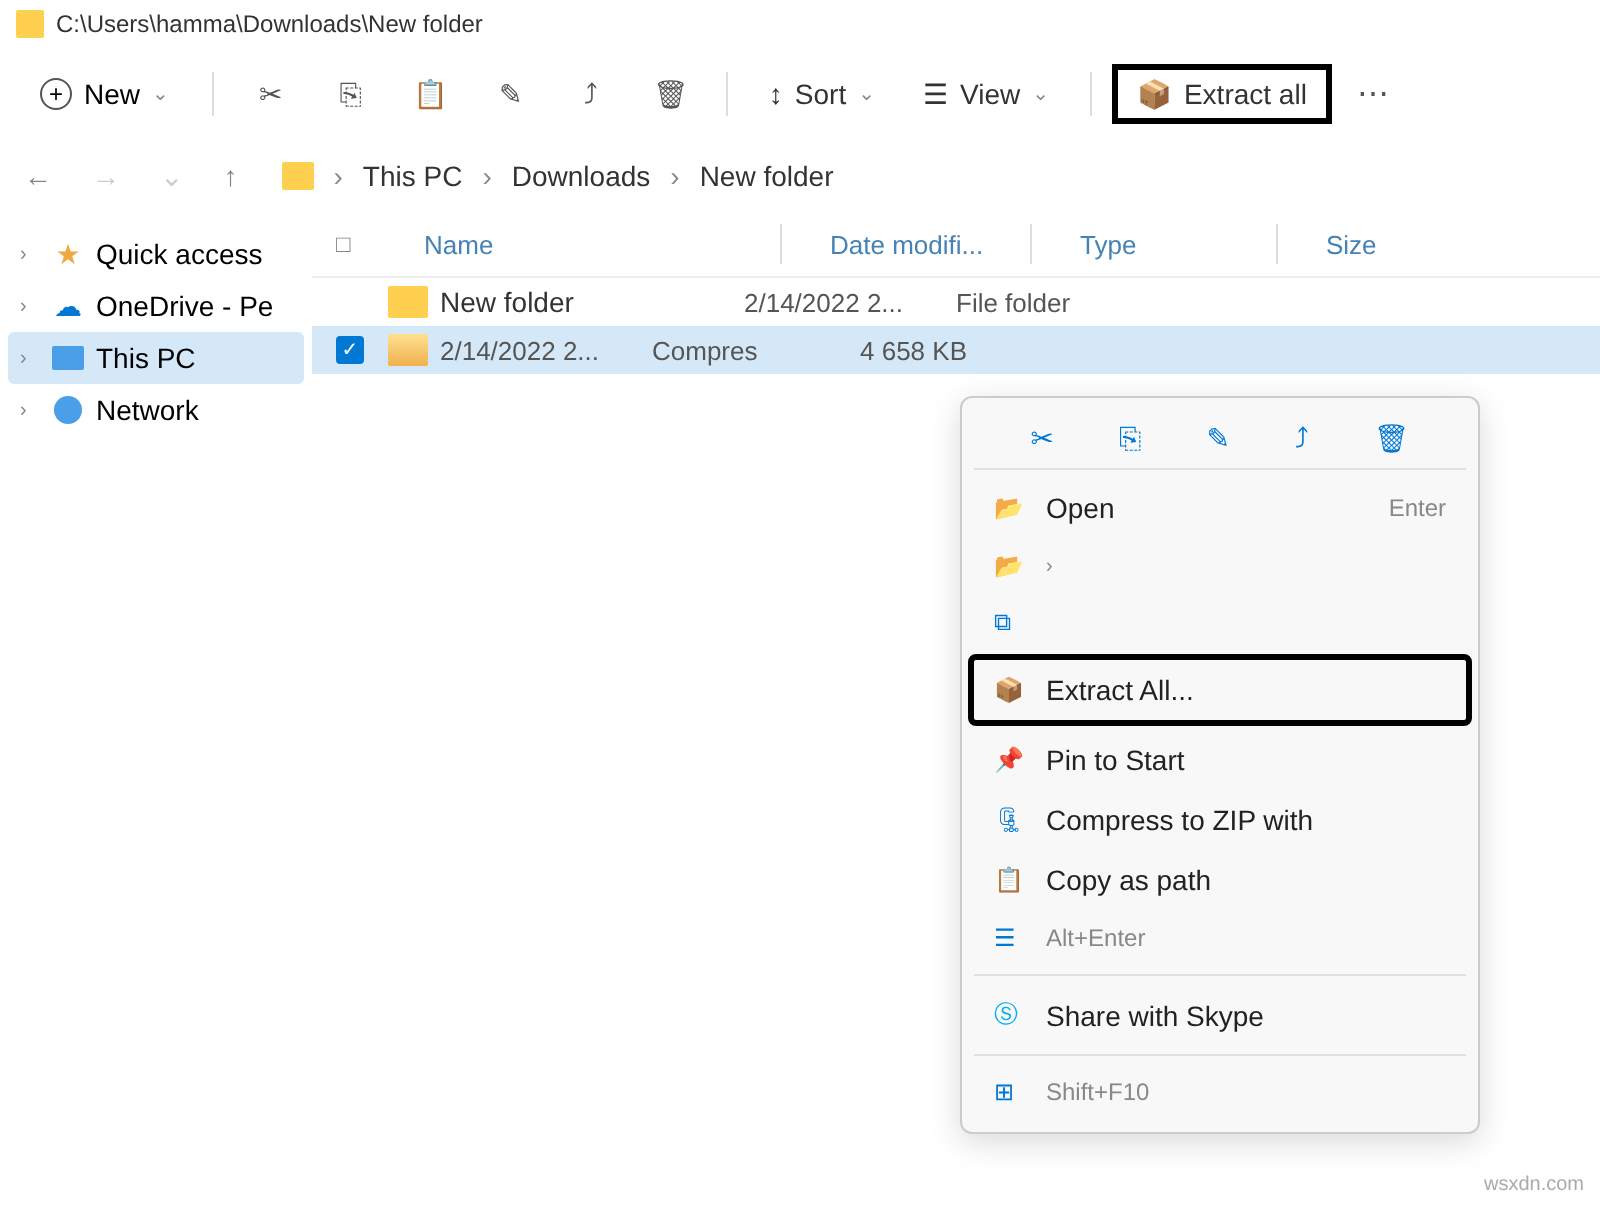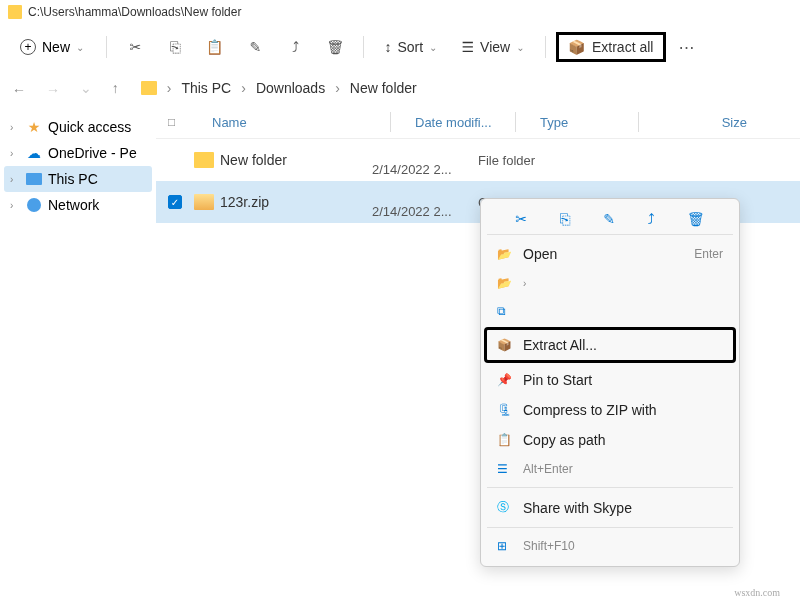--- a/index.html
+++ b/index.html
@@ -37,48 +37,48 @@
     .sb-pc { width: 16px; height: 12px; background: #4a9fe8; border-radius: 1px; }
     .sb-net { width: 14px; height: 14px; background: #4a9fe8; border-radius: 50%; }
     
     .filelist { flex: 1; position: relative; }
     .fl-header { display: flex; align-items: center; padding: 6px 12px; border-bottom: 1px solid #eee; }
     .fl-check { width: 26px; color: #888; font-size: 12px; }
     .fl-col { color: #4682b4; font-size: 13px; margin-left: 18px; }
     .fl-col.name { width: 178px; }
     .fl-col.date { width: 106px; }
     .fl-col.type { width: 104px; }
-    .fl-col.size { width: 90px; text-align: right; }
+    .fl-col.size { width: 90px; }
     .col-sep { width: 1px; height: 20px; background: #ddd; }
     
     .fl-row { display: flex; align-items: center; padding: 4px 12px; }
     .fl-row.selected { background: #d4e8f7; }
     .fl-rcheck { width: 26px; display: flex; align-items: center; }
     .checkbox { width: 14px; height: 14px; border: 1px solid #888; border-radius: 2px; }
     .checkbox.checked { background: #0078d4; border-color: #0078d4; color: #fff; display: flex; align-items: center; justify-content: center; font-size: 10px; }
     .fl-icon { width: 20px; height: 16px; margin-right: 6px; }
     .fl-icon.folder { background: #ffd050; border-radius: 1px; }
     .fl-icon.zip { background: linear-gradient(#ffe090, #f0b050); border-radius: 1px; position: relative; }
     .fl-name { width: 152px; color: #333; }
-    .fl-date { width: 106px; color: #555; font-size: 13px; margin-top: 19px; }
+    .fl-date { width: 106px; color: #555; font-size: 13px; }
     .fl-type { width: 104px; color: #555; font-size: 13px; }
     .fl-size { width: 90px; color: #555; font-size: 13px; text-align: left; padding-right: 20px; }
     
     .context-menu { position: absolute; left: 480px; top: 198px; width: 260px; background: #f8f8f8; border: 1px solid #ccc; border-radius: 6px; box-shadow: 0 4px 16px rgba(0,0,0,0.15); padding: 6px; z-index: 100; }
     .cm-iconrow { display: flex; justify-content: space-around; padding: 6px 12px; border-bottom: 1px solid #e0e0e0; margin-bottom: 4px; }
     .cm-iconrow .ci { color: #0078d4; font-size: 14px; }
     .cm-item { display: flex; align-items: center; gap: 10px; padding: 7px 10px; border-radius: 4px; }
     .cm-item.highlight { border: 3px solid #000; margin: 2px -3px; }
     .cm-icon { width: 16px; color: #0078d4; font-size: 12px; }
     .cm-label { flex: 1; color: #222; }
     .cm-shortcut { color: #888; font-size: 12px; }
     .cm-sub { color: #888; font-size: 10px; }
     .cm-sep { height: 1px; background: #e0e0e0; margin: 4px 0; }
     
-    .watermark { position: absolute; bottom: 6px; right: 20px; font-size: 10px; color: #aaa; font-family: Liberation Serif, serif; }
+    .watermark { position: absolute; bottom: 6px; right: 8px; font-size: 10px; color: #aaa; }
   </style>
 </head>
 <body>
 
 <div class="titlebar">
   <div class="folder-ico"></div>
   <div class="path">C:\Users\hamma\Downloads\New folder</div>
 </div>
 
 <div class="toolbar">
@@ -176,21 +176,20 @@
       <div class="fl-date">2/14/2022 2...</div>
       <div class="fl-type">File folder</div>
       <div class="fl-size"></div>
     </div>
 
     <div class="fl-row selected">
       <div class="fl-rcheck">
           <div class="checkbox checked">✓</div>
         </div>
       <div class="fl-icon zip"></div>
-      <div class="fl-name">123r.zip</div>
       <div class="fl-date">2/14/2022 2...</div>
       <div class="fl-type">Compres</div>
       <div class="fl-size">4 658 KB</div>
     </div>
   </div>
 </div>
 
 <div class="context-menu">
   <div class="cm-iconrow">
     <span class="ci">✂</span>

